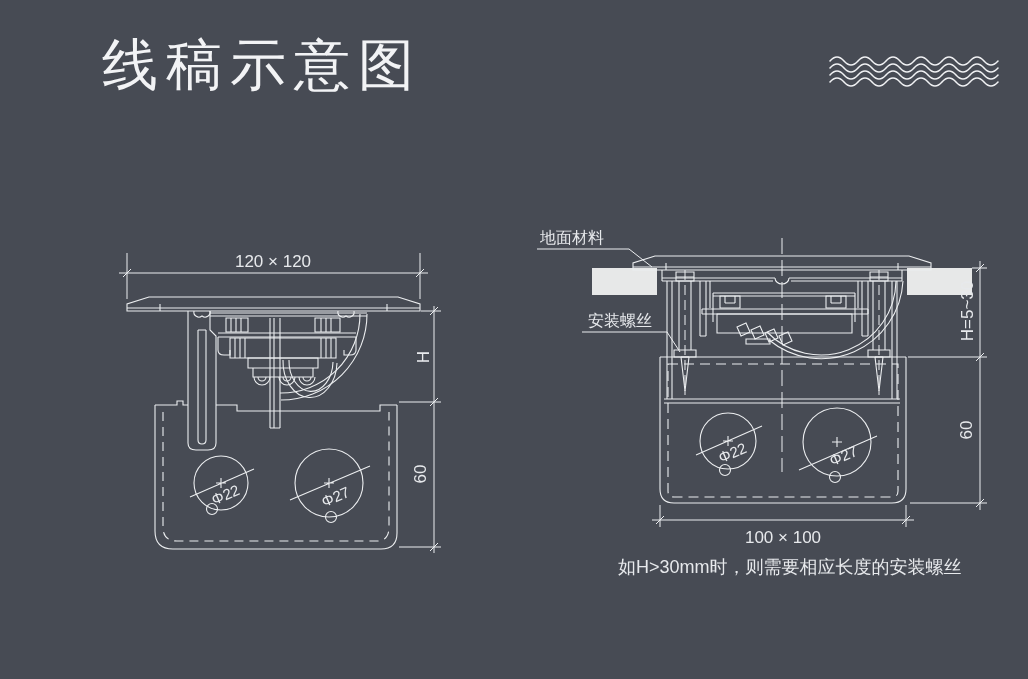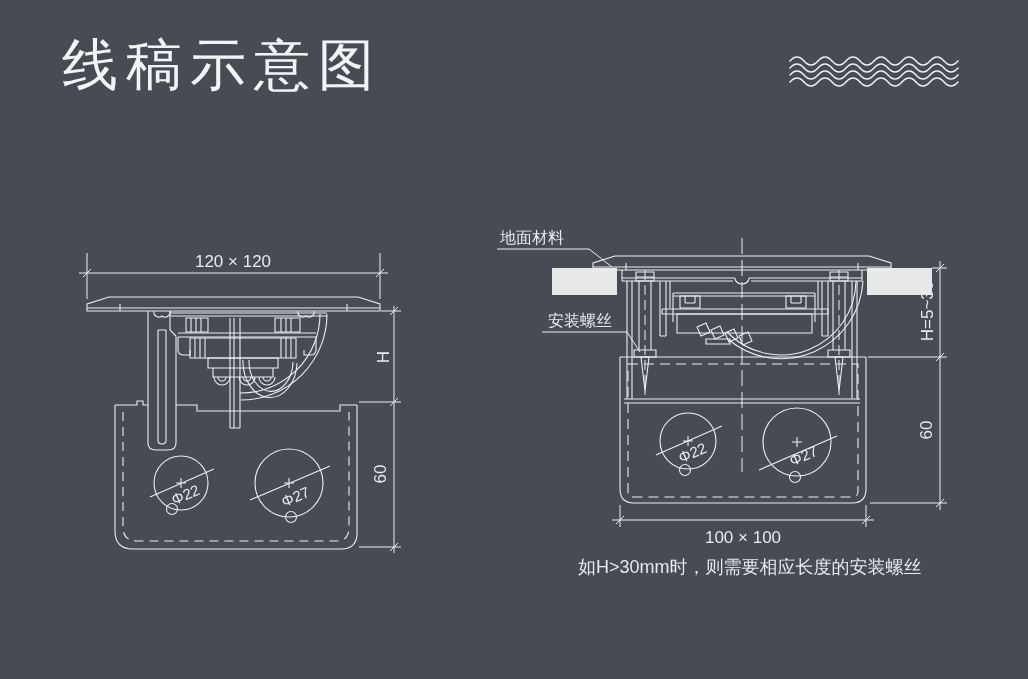--- a/index.html
+++ b/index.html
@@ -2,21 +2,21 @@
 <html><head>
 <meta charset="utf-8">
 <style>
   html,body{margin:0;padding:0;}
   body{
     width:1028px;height:679px;
     background:#474b54;
     font-family:"Liberation Sans","DejaVu Sans",sans-serif;
     overflow:hidden;position:relative;
   }
-  .page{position:absolute;inset:0;}
+  .page{position:absolute;inset:0;margin-left:40px;}
   .title{
     position:absolute;left:62px;top:28px;
     font-size:56px;letter-spacing:8px;font-weight:400;
     color:#f2f3f5;white-space:nowrap;
   }
   svg{position:absolute;left:0;top:0;}
   svg text{
     fill:#e7e9ec;
     font-family:"Liberation Sans","DejaVu Sans",sans-serif;
   }

